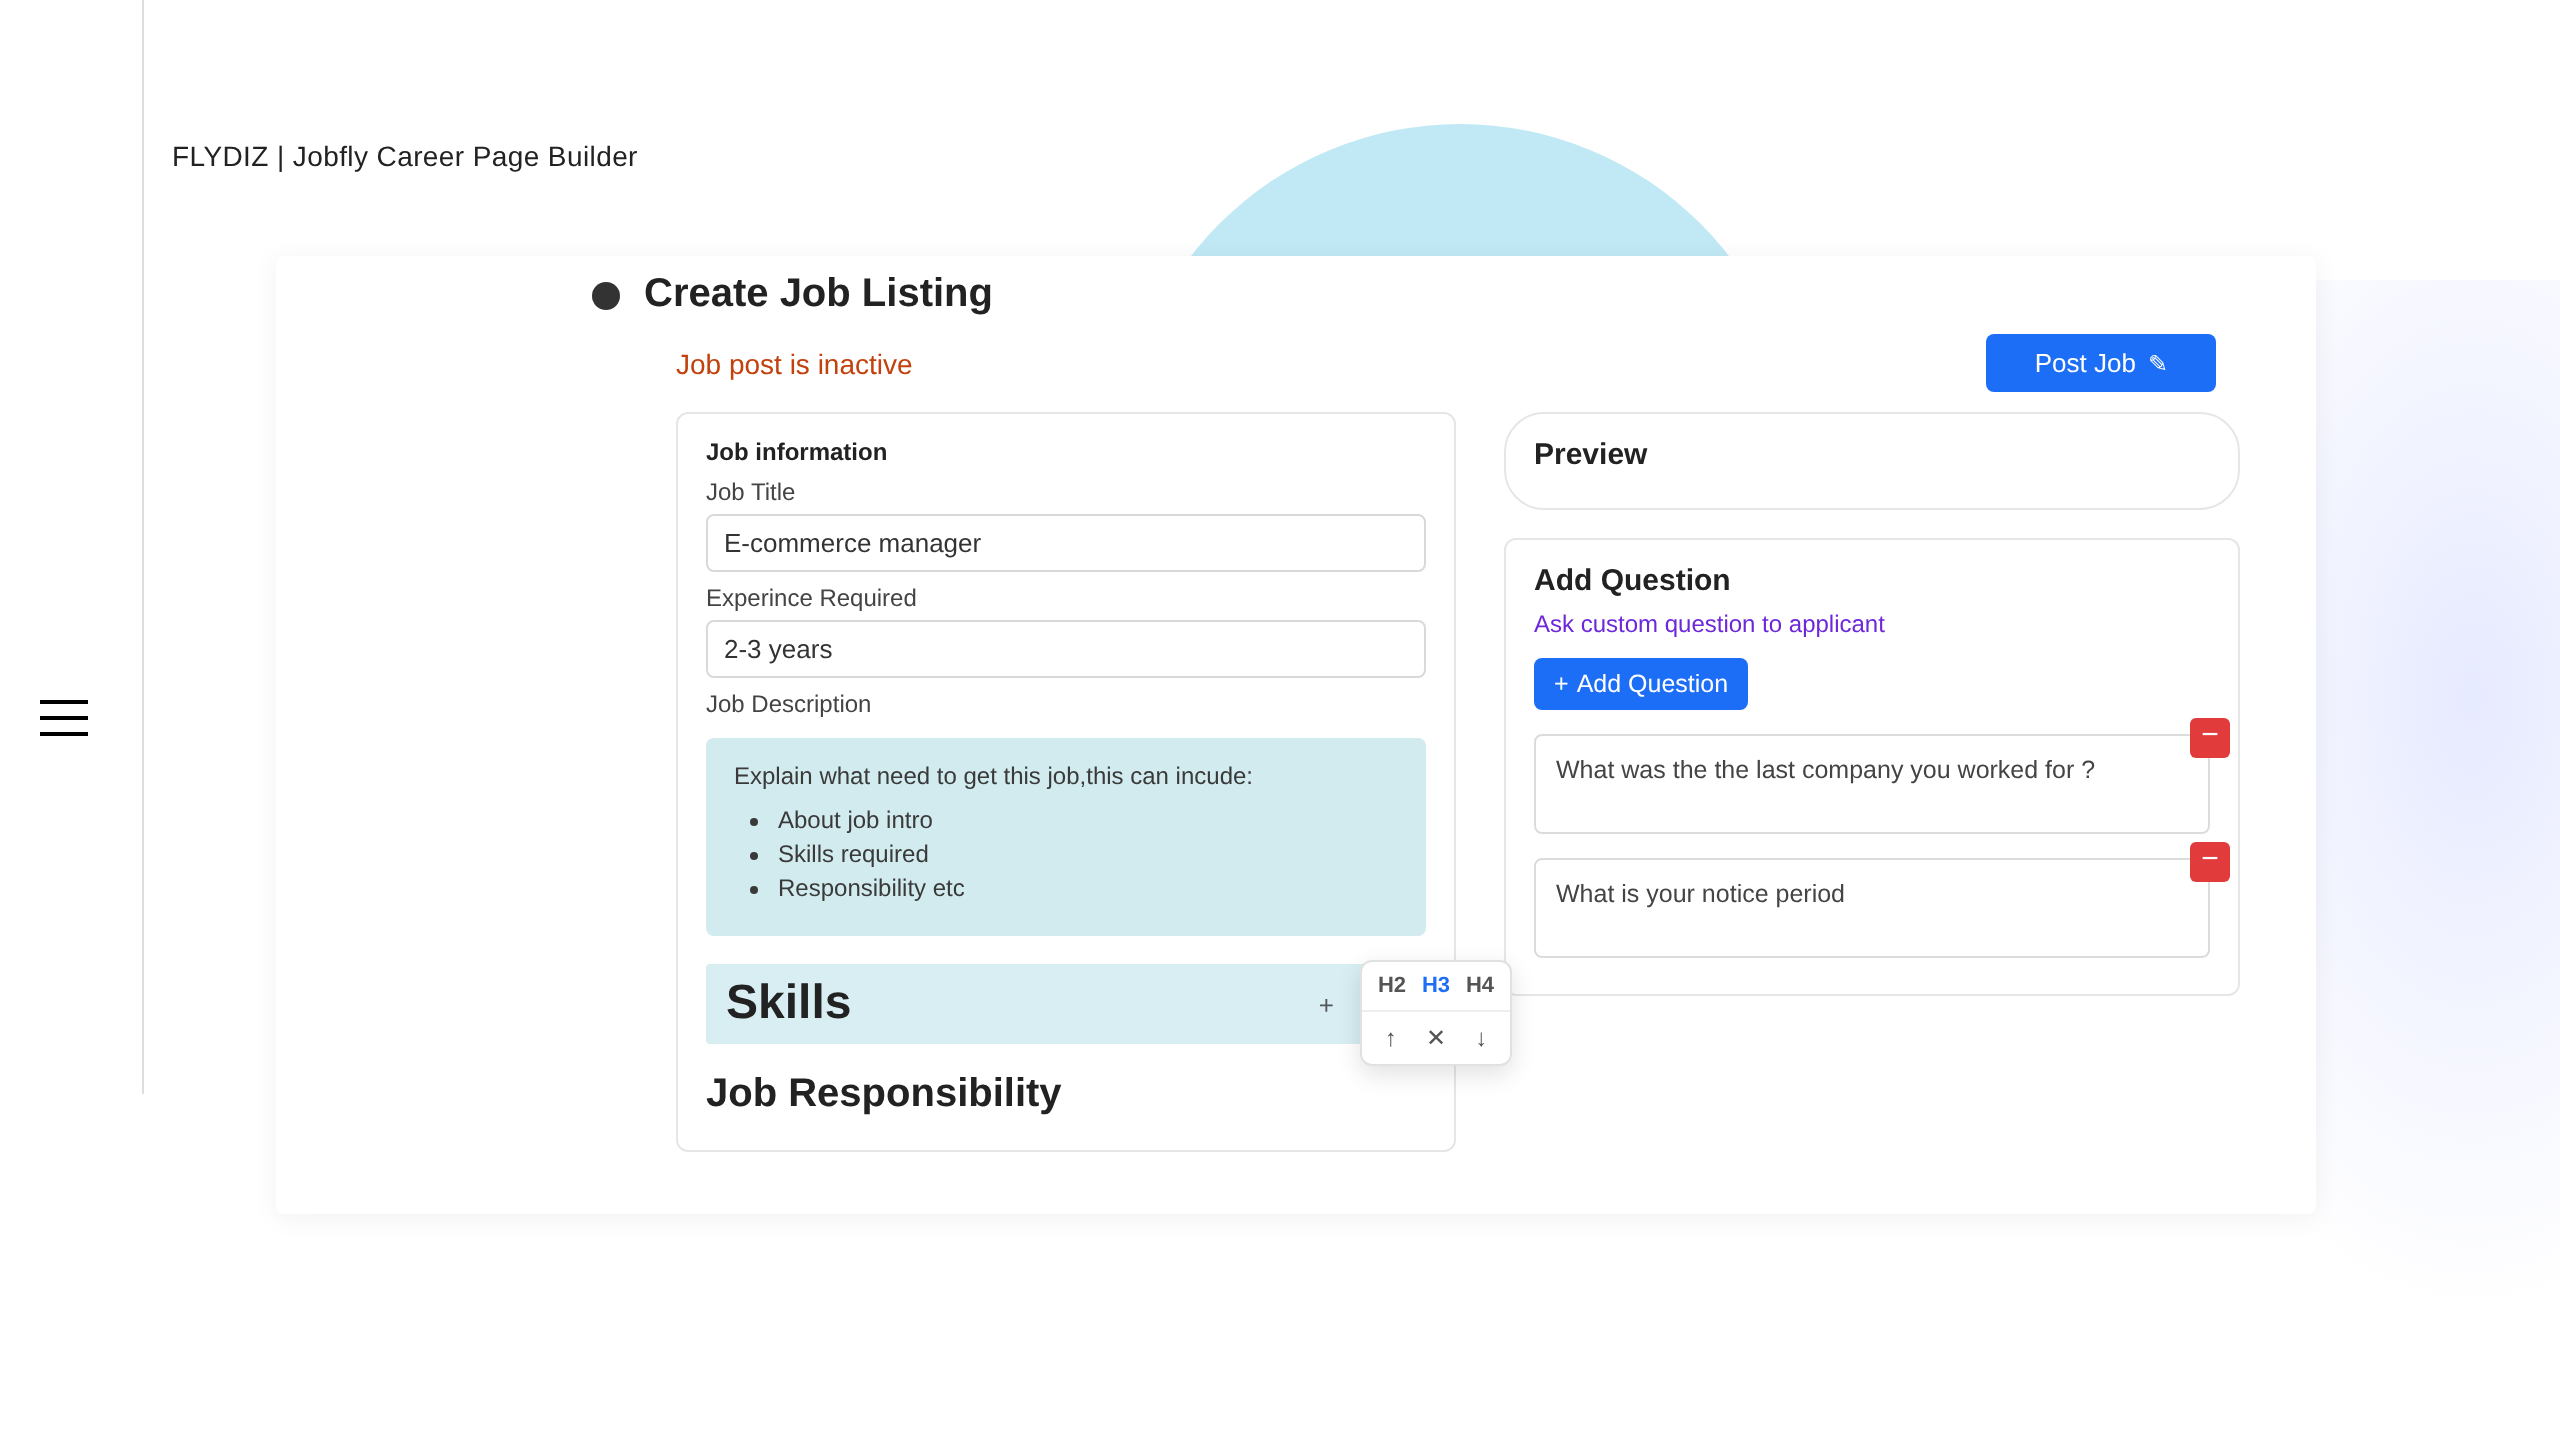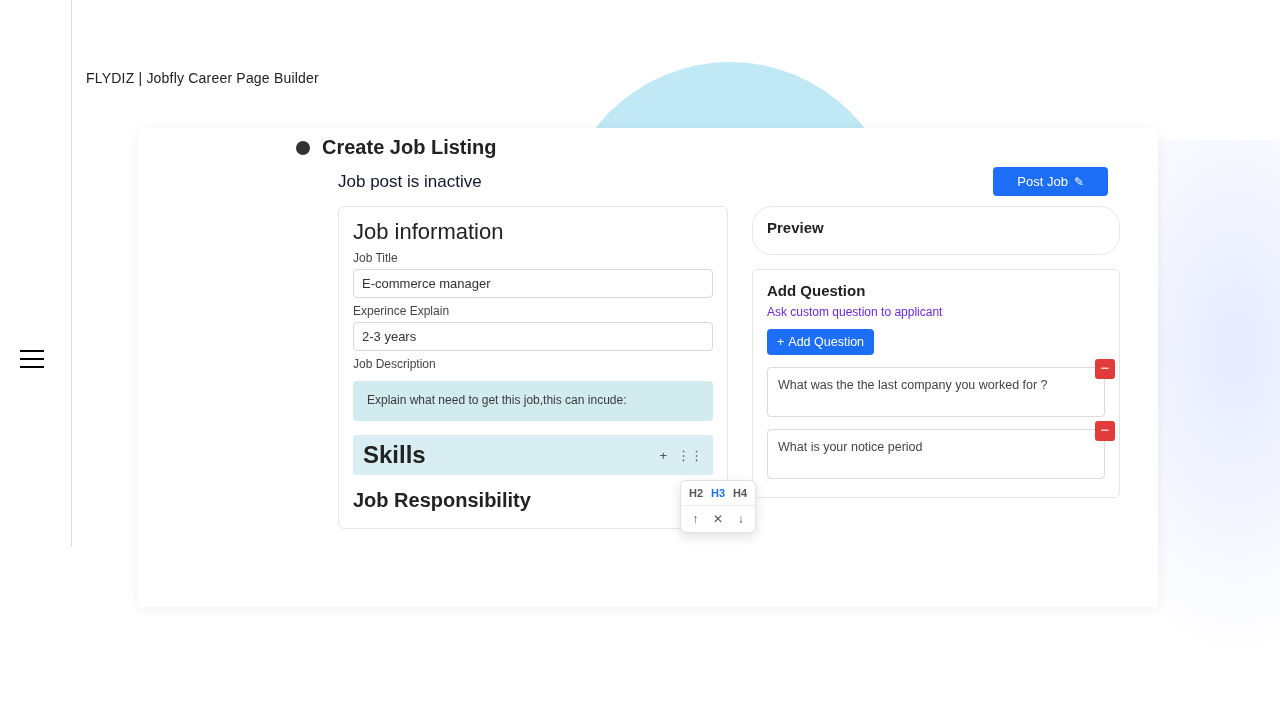--- a/index.html
+++ b/index.html
@@ -14,28 +14,28 @@
   
   .bg-circle { position: absolute; left: 560px; top: 62px; width: 340px; height: 340px; background: #c0e9f5; border-radius: 50%; z-index: 0; }
   
   .bg-haze { position: absolute; right: 0; top: 140px; width: 220px; height: 520px; background: radial-gradient(ellipse at 80% 40%, rgba(120,140,255,.18), rgba(255,255,255,0) 70%); z-index: 0; }
   
   .window { position: absolute; left: 138px; top: 128px; width: 1020px; height: 479px; background: #fff; border-radius: 4px; box-shadow: 0 2px 14px rgba(0,0,0,.06); z-index: 1; overflow: hidden; }
   .hdr { padding: 8px 20px 4px 20px; display: flex; align-items: center; gap: 10px; }
   .hdr .cog { width: 10px; height: 10px; border-radius: 50%; background: #333; box-shadow: 0 0 0 2px #333; margin-left: 140px; }
   .hdr h1 { font-size: 20px; font-weight: 700; margin-left: 4px; }
   .subrow { display: flex; justify-content: space-between; align-items: center; padding: 4px 20px 10px 200px; }
-  .subrow .status { font-size: 17px; color: #0f172a; }
+  .subrow .status { font-size: 14px; color: #c2410c; }
   .btn-primary { background: #1d6ef6; color: #fff; border: none; border-radius: 4px; padding: 7px 24px; font-size: 13px; display: inline-flex; align-items: center; gap: 6px; cursor: pointer; margin-right: 30px; }
   .btn-primary .pencil { font-size: 12px; }
   .cols { display: flex; gap: 24px; padding: 0 20px 20px 200px; }
   .card { background: #fff; border: 1px solid #e6e6e6; border-radius: 6px; padding: 12px 14px 16px 14px; }
   .col-left { width: 390px; }
   .col-right { width: 368px; display: flex; flex-direction: column; gap: 14px; }
-  .card h2 { font-size: 22px; font-weight: 400; margin-bottom: 6px; }
+  .card h2 { font-size: 12px; font-weight: 700; margin-bottom: 6px; }
   .lbl { font-size: 12px; color: #444; margin-top: 6px; margin-bottom: 4px; }
   .input { width: 100%; border: 1px solid #d9d9d9; border-radius: 4px; padding: 6px 8px; font-size: 13px; color: #333; background: #fff; }
   .desc-hint { background: #d2ebee; border-radius: 4px; padding: 12px 14px 14px 14px; margin-top: 10px; font-size: 12px; color: #3a3a3a; }
   .desc-hint ul { margin: 8px 0 0 22px; }
   .desc-hint li { margin-bottom: 3px; }
   .skills-block { margin-top: 14px; position: relative; }
   .skills-head { background: #d8eef2; padding: 6px 10px; display: flex; align-items: center; justify-content: space-between; border-radius: 2px; }
   .skills-head h3 { font-size: 24px; font-weight: 700; }
   .skills-head .sh-ctrls { display: flex; gap: 10px; font-size: 13px; color: #555; }
   .skills-list { padding: 8px 8px 0 26px; font-size: 12.5px; color: #444; }
@@ -92,26 +92,31 @@
 
     <div class="cols">
 
       <div class="col-left">
         <div class="card">
           <h2>Job information</h2>
 
           <div class="lbl">Job Title</div>
           <input class="input" value="E-commerce manager" style="">
 
-          <div class="lbl">Experince Explain</div>
+          <div class="lbl">Experince Required</div>
           <input class="input" value="2-3 years" style="">
 
           <div class="lbl">Job Description</div>
           <div class="desc-hint">
             <span>Explain what need to get this job,this can incude:</span>
+            <ul>
+              <li>About job intro</li>
+              <li>Skills required</li>
+              <li>Responsibility etc</li>
+            </ul>
           </div>
 
           <div class="skills-block">
             <div class="skills-head">
               <h3>Skills</h3>
               <div class="sh-ctrls">
                 <span>+</span>
                 <span>⋮⋮</span>
               </div>
             </div>

